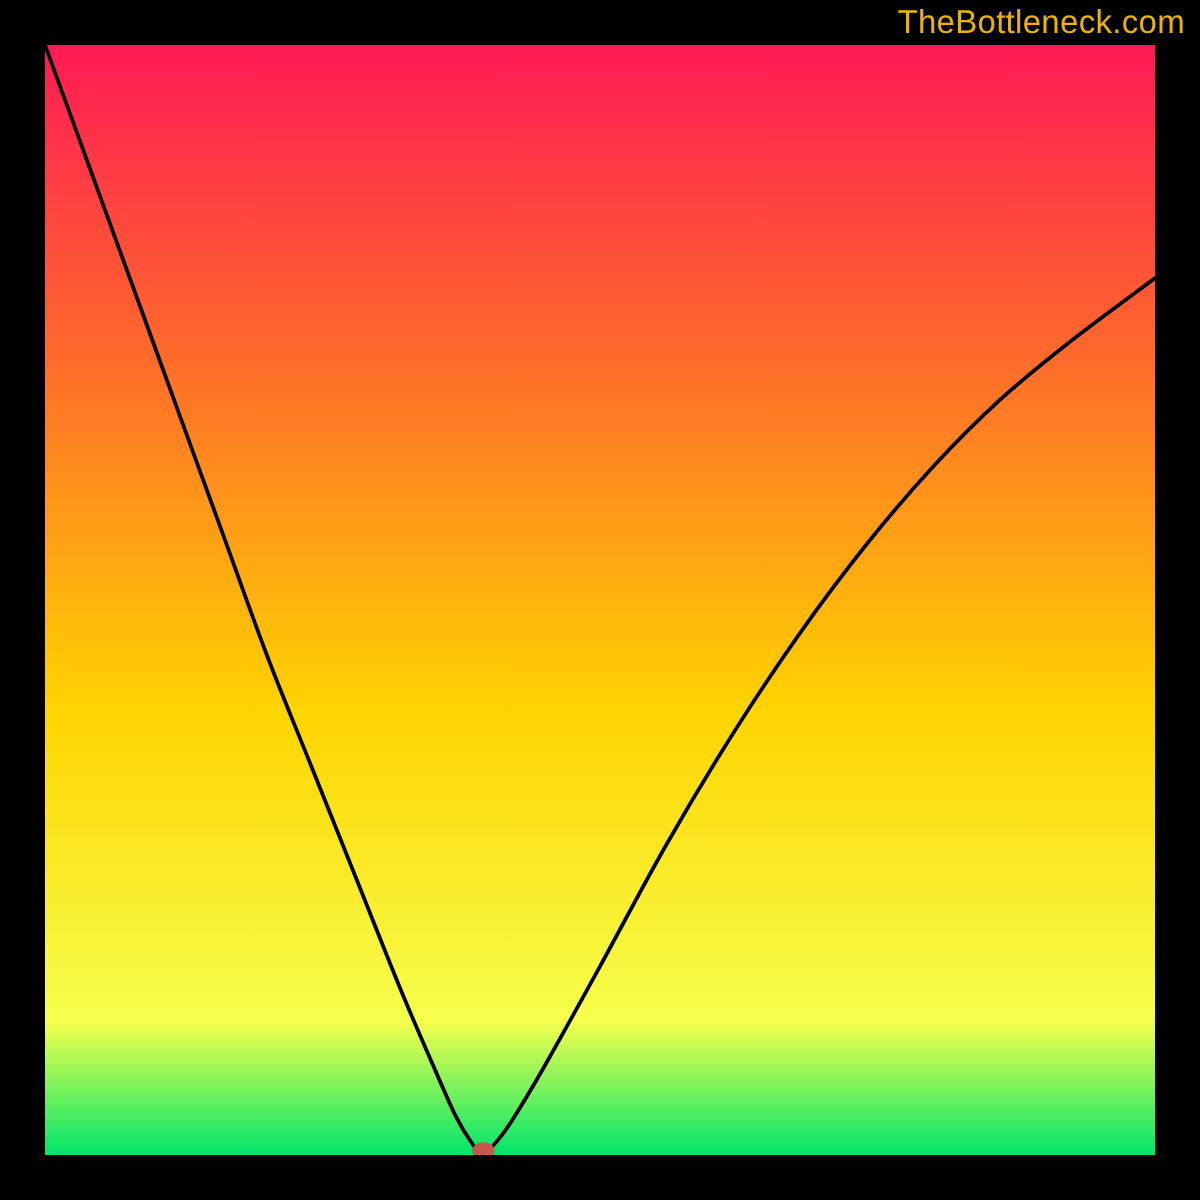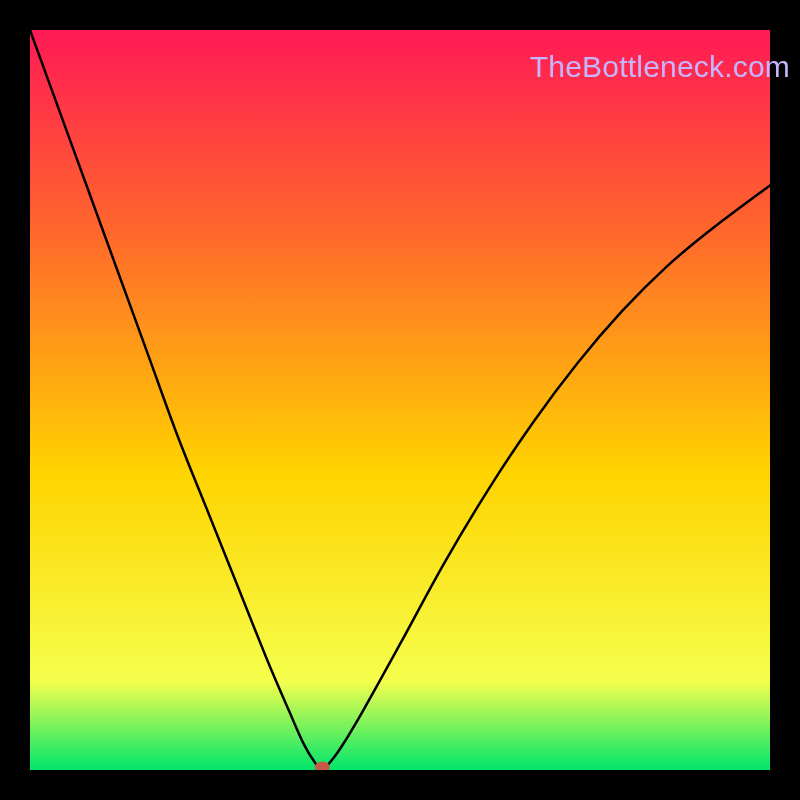--- a/index.html
+++ b/index.html
@@ -14,26 +14,25 @@
   .frame {
     position: relative;
     width: 800px;
     height: 800px;
     background: #000;
   }
   .watermark {
     position: absolute;
     top: 2px;
     right: 10px;
-    color: #c4b5fd;
-    font-size: 30px;
+    color: #eab308;
+    font-size: 22px;
     font-weight: 500;
     letter-spacing: 0.2px;
     z-index: 5;
-    margin-top: 48px;
   }
   .plot-area {
     position: absolute;
     left: 30px;
     top: 30px;
     width: 740px;
     height: 740px;
   }
   svg {
     display: block;

